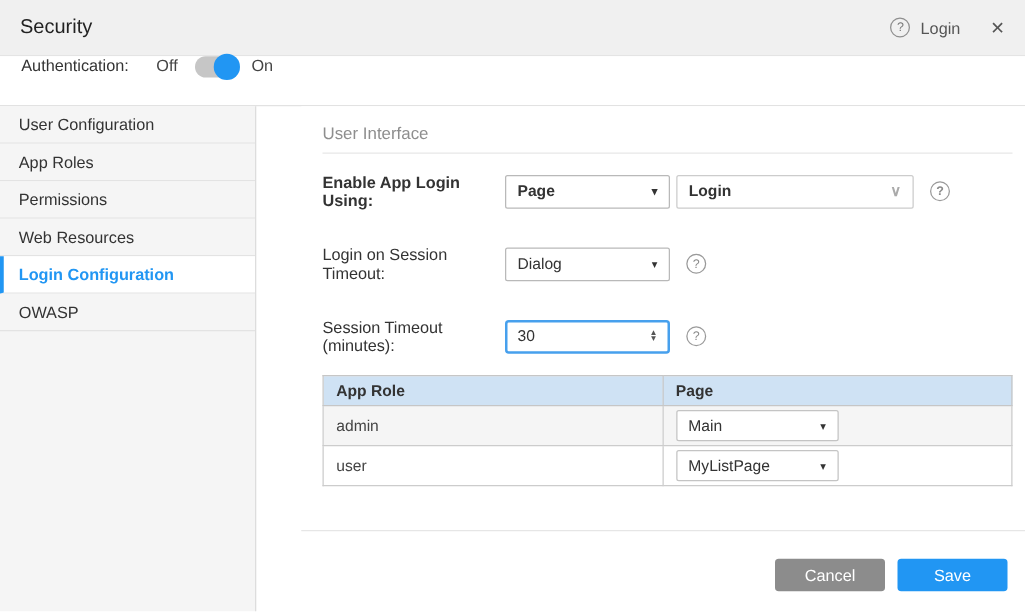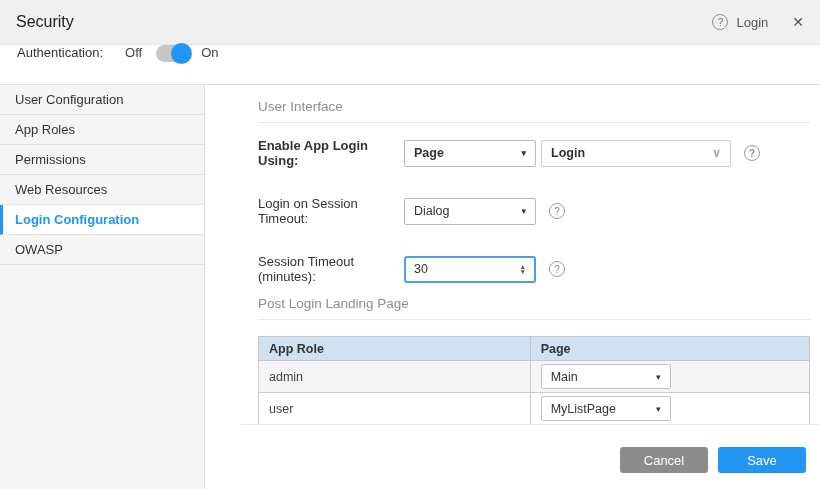--- a/index.html
+++ b/index.html
@@ -180,21 +180,20 @@
       <div class="num-input">
         <span>30</span>
         <span class="spinner">
           <span>▲</span>
           <span>▼</span>
         </span>
       </div>
       <span class="help-btn">?</span>
     </div>
 
-    <div class="section-title second">Post Login Landing Page</div>
 
     <table class="roles">
       <thead>
         <tr>
           <th class="col-role">App Role</th>
           <th>Page</th>
         </tr>
       </thead>
       <tbody>
         <tr class="row-admin">

